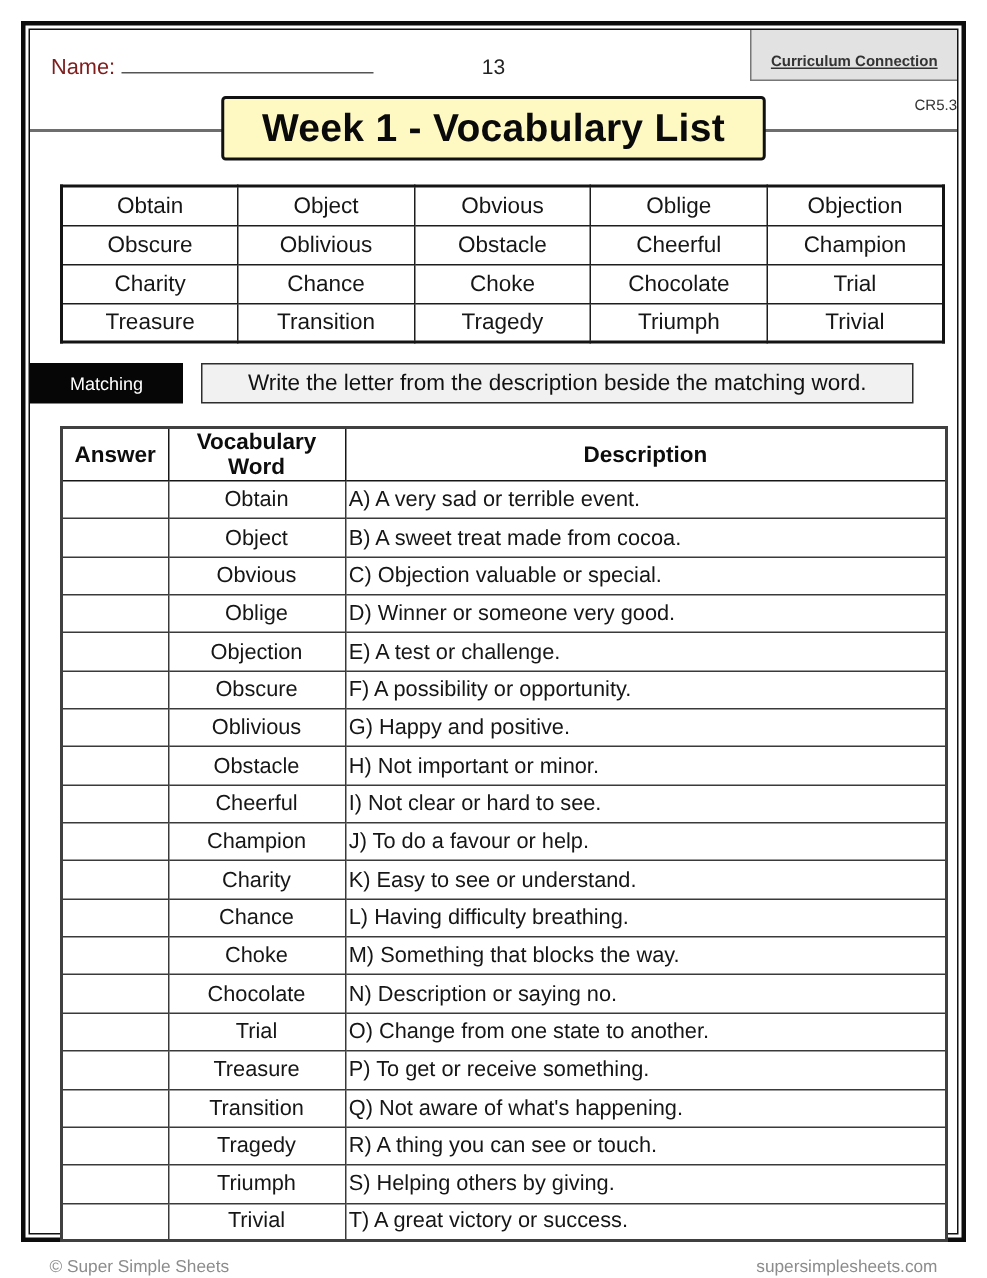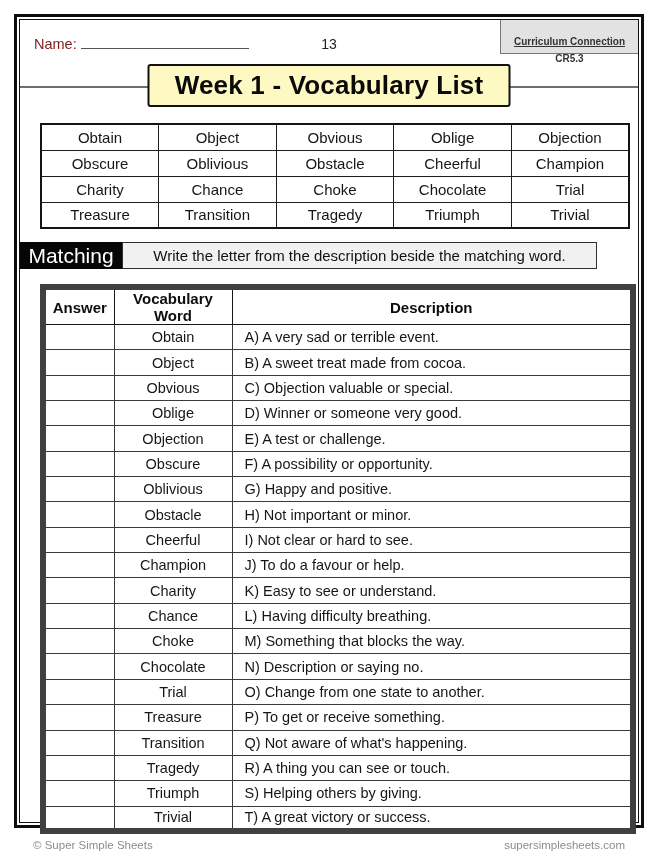--- a/index.html
+++ b/index.html
@@ -12,47 +12,47 @@
   .frame-inner { position:relative; width:100%; height:100%; border:1.5px solid #111; }
 
   .name-row { position:absolute; top:15px; left:14px; font-size:14.5px; color:#7f1d1d; }
   .name-underline { display:inline-block; width:168px; border-bottom:1.2px solid #555; height:14px; vertical-align:baseline; }
   .page-number { position:absolute; top:16px; left:0; width:100%; text-align:center; font-size:14px; color:#222; }
 
   .badge { position:absolute; top:0; right:0; width:138px; height:34px;
     background:#e2e2e2; border:1px solid #777; border-top:none; border-right:none;
     text-align:center; padding-top:16px; color:#333; }
   .badge-title { font-size:10px; text-decoration:underline; font-weight:bold; }
-  .badge-code { font-size:10px; font-weight:bold; margin-top:6px; }
+  .badge-code { font-size:10px; font-weight:normal; margin-top:18px;text-align:right; }
 
   .header-rule { position:absolute; top:66px; left:0; width:100%; height:1.5px; background:#6e6e6e; }
 
   .title-box { position:absolute; top:44px; left:50%; transform:translateX(-50%);
     width:363px; height:43px; background:#fef9c3; border:2.5px solid #111; border-radius:3px;
     display:flex; align-items:center; justify-content:center; z-index:2; }
   .title-text { font-size:26px; font-weight:bold; letter-spacing:0.2px; color:#0a0a0a; }
 
   table { border-collapse:collapse; table-layout:fixed; background:#fff; }
   .word-bank { position:absolute; top:103px; left:20px; width:590px; border:2px solid #141414; }
   .word-bank td { border:1.5px solid #1d1d1d; height:26px; text-align:center;
     font-size:15px; color:#161616; }
 
   .matching-bar { position:absolute; top:222px; left:0; height:27px; display:flex; }
   .matching-label { width:102px; height:27px; background:#060606; color:#fff;
-    display:flex; align-items:center; justify-content:center; font-size:21px; }
-  .matching-instruction { width:475px; height:27px; margin-left:0;
+    display:flex; align-items:center; justify-content:center; font-size:12px; }
+  .matching-instruction { width:475px; height:27px; margin-left:12px;
     background:#f1f1f1; border:1.5px solid #2e2e2e;
     display:flex; align-items:center; justify-content:center; font-size:15px; color:#111; }
 
-  .match-table { position:absolute; top:264px; left:20px; width:590px; border:6px solid #404040; }
+  .match-table { position:absolute; top:264px; left:20px; width:590px; border:2px solid #404040; }
   .match-table th { border:1.8px solid #161616; height:25.3px; font-size:15px; font-weight:bold;
     text-align:center; color:#0d0d0d; }
   .match-table td { border:1.3px solid #3a3a3a; height:25.35px; font-size:14.5px;
     text-align:center; color:#161616; }
-  .match-table td.col-desc { text-align:left; padding-left:12px; }
+  .match-table td.col-desc { text-align:left; padding-left:2px; }
 
   .footer { position:absolute; top:835px; left:33px; right:33px; height:16px;
     display:flex; justify-content:space-between; font-size:11.5px; color:#8c8c8c;align-items:flex-end; }
 </style>
 </head>
 <body>
 
 <div class="page">
   <div class="frame-outer">
     <div class="frame-inner">

